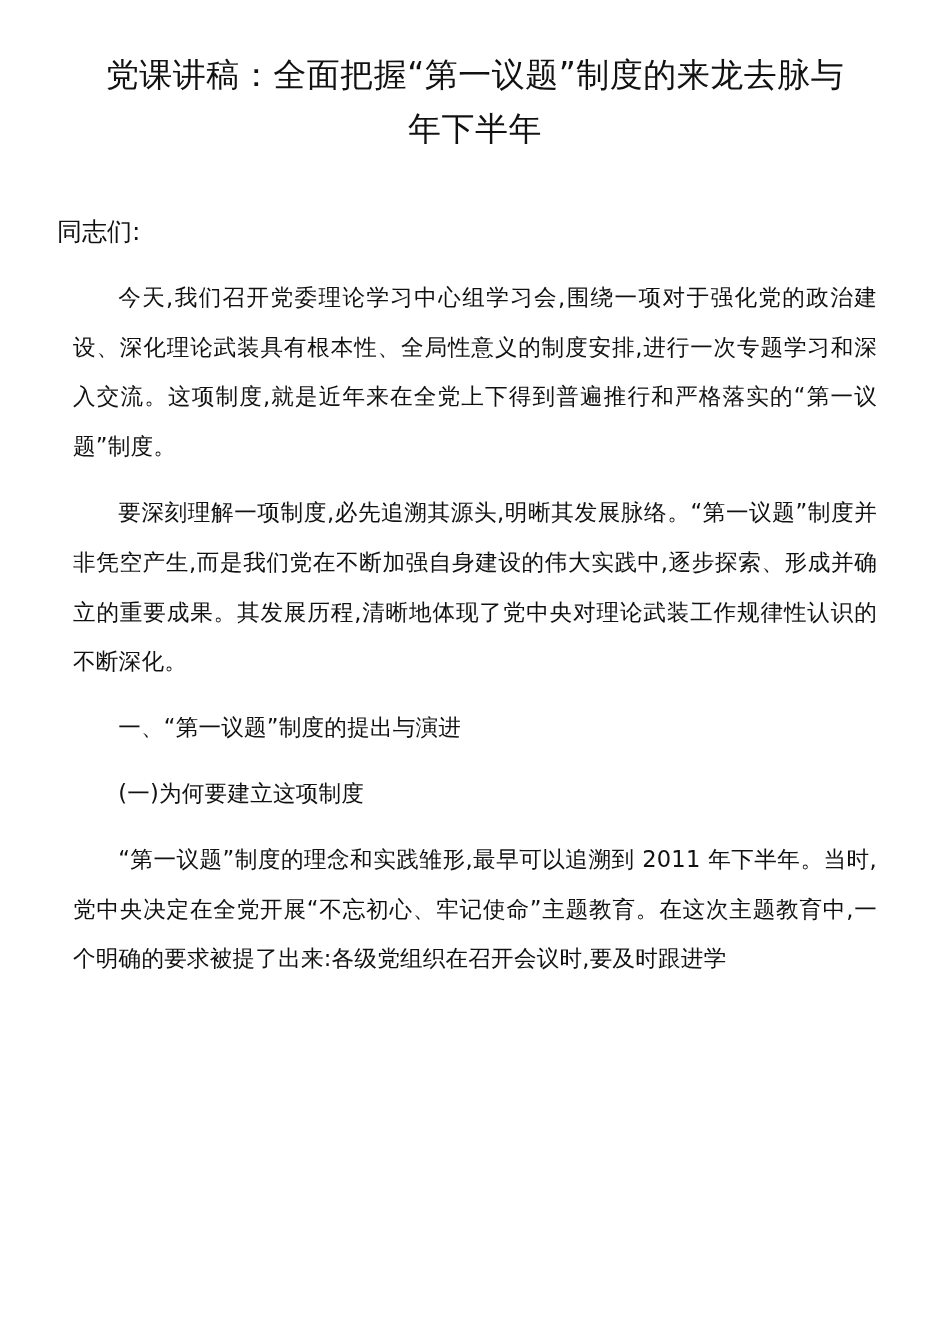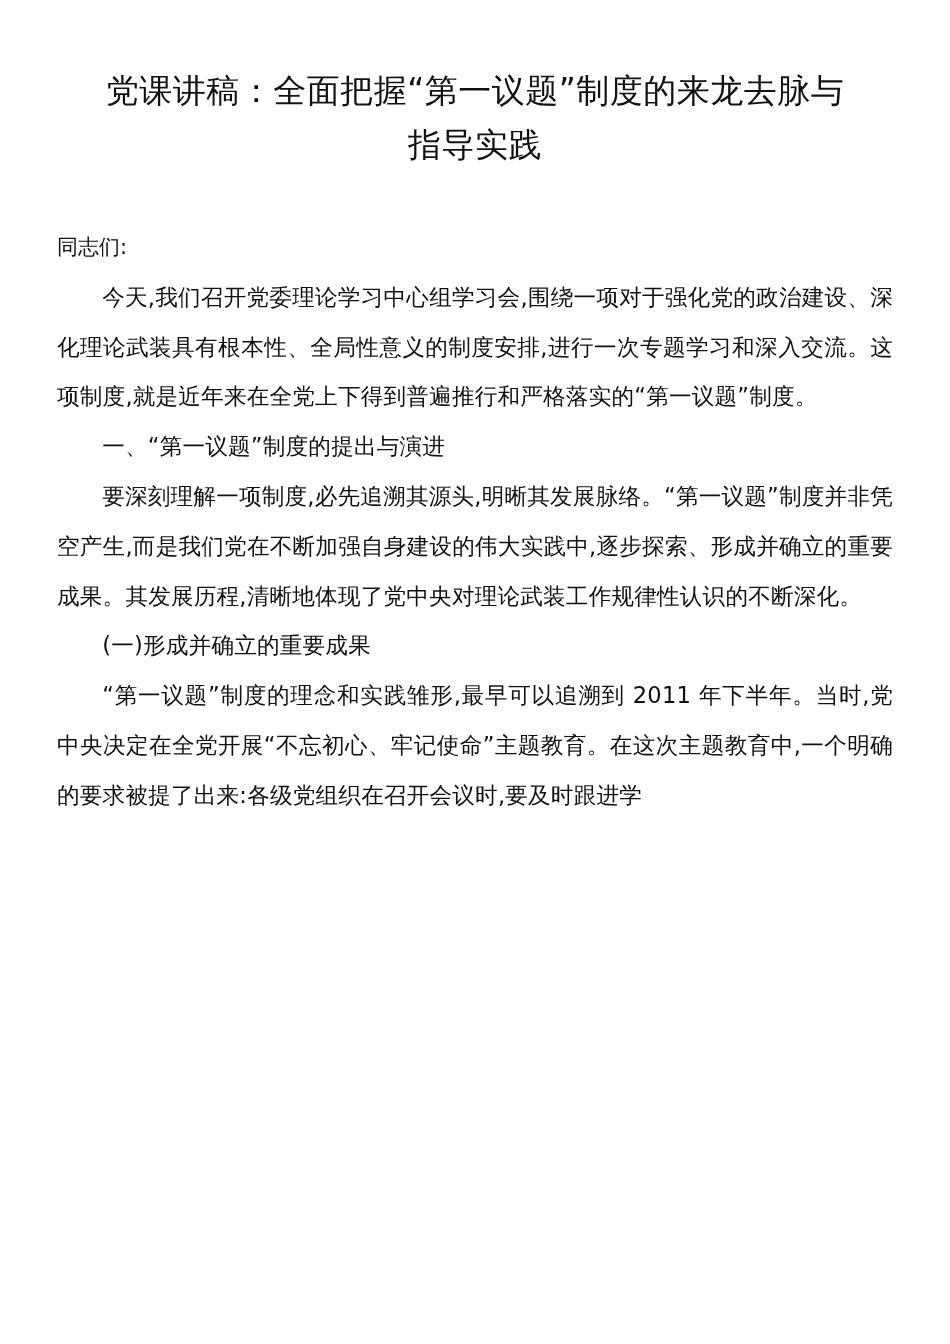--- a/index.html
+++ b/index.html
@@ -11,52 +11,52 @@
       width: 950px;
       height: 1344px;
       overflow: hidden;
       position: relative;
       font-family: "DejaVu Sans", "Liberation Sans", sans-serif;
       color: #111111;
     }
     .page {
       position: absolute;
       left: 57px;
-      top: 64px;
+      top: 48px;
       width: 836px;
     }
     .title {
       text-align: center;
       font-size: 33px;
       line-height: 54px;
       margin: 0 0 51px 0;
       font-weight: normal;
       letter-spacing: 0.5px;
     }
     .title .line { display: block; }
     .para {
       font-size: 22.6px;
       line-height: 49.8px;
-      margin: 0;
+      margin: 16px;
       text-align: justify;
       text-align-last: left;
       letter-spacing: 0.2px;
     }
     .indent { text-indent: 2em; }
-    .salutation { margin: 0; font-size: 21px; line-height: 49.8px; }
+    .salutation { margin: 0; font-size: 25px; line-height: 49.8px; }
   </style>
 </head>
 <body>
 
 <div class="page">
   <h1 class="title">
     <span class="line">党课讲稿：全面把握“第一议题”制度的来龙去脉与</span>
-    <span class="line">指导实践</span>
+    <span class="line">年下半年</span>
   </h1>
 
   <p class="salutation">同志们:</p>
 
   <p class="para indent">今天,我们召开党委理论学习中心组学习会,围绕一项对于强化党的政治建设、深化理论武装具有根本性、全局性意义的制度安排,进行一次专题学习和深入交流。这项制度,就是近年来在全党上下得到普遍推行和严格落实的“第一议题”制度。</p>
+  <p class="para indent">要深刻理解一项制度,必先追溯其源头,明晰其发展脉络。“第一议题”制度并非凭空产生,而是我们党在不断加强自身建设的伟大实践中,逐步探索、形成并确立的重要成果。其发展历程,清晰地体现了党中央对理论武装工作规律性认识的不断深化。</p>
   <p class="para indent">一、“第一议题”制度的提出与演进</p>
-  <p class="para indent">要深刻理解一项制度,必先追溯其源头,明晰其发展脉络。“第一议题”制度并非凭空产生,而是我们党在不断加强自身建设的伟大实践中,逐步探索、形成并确立的重要成果。其发展历程,清晰地体现了党中央对理论武装工作规律性认识的不断深化。</p>
-  <p class="para indent">(一)形成并确立的重要成果</p>
+  <p class="para indent">(一)为何要建立这项制度</p>
   <p class="para indent">“第一议题”制度的理念和实践雏形,最早可以追溯到 2011 年下半年。当时,党中央决定在全党开展“不忘初心、牢记使命”主题教育。在这次主题教育中,一个明确的要求被提了出来:各级党组织在召开会议时,要及时跟进学</p>
 </div>
 
 </body></html>

